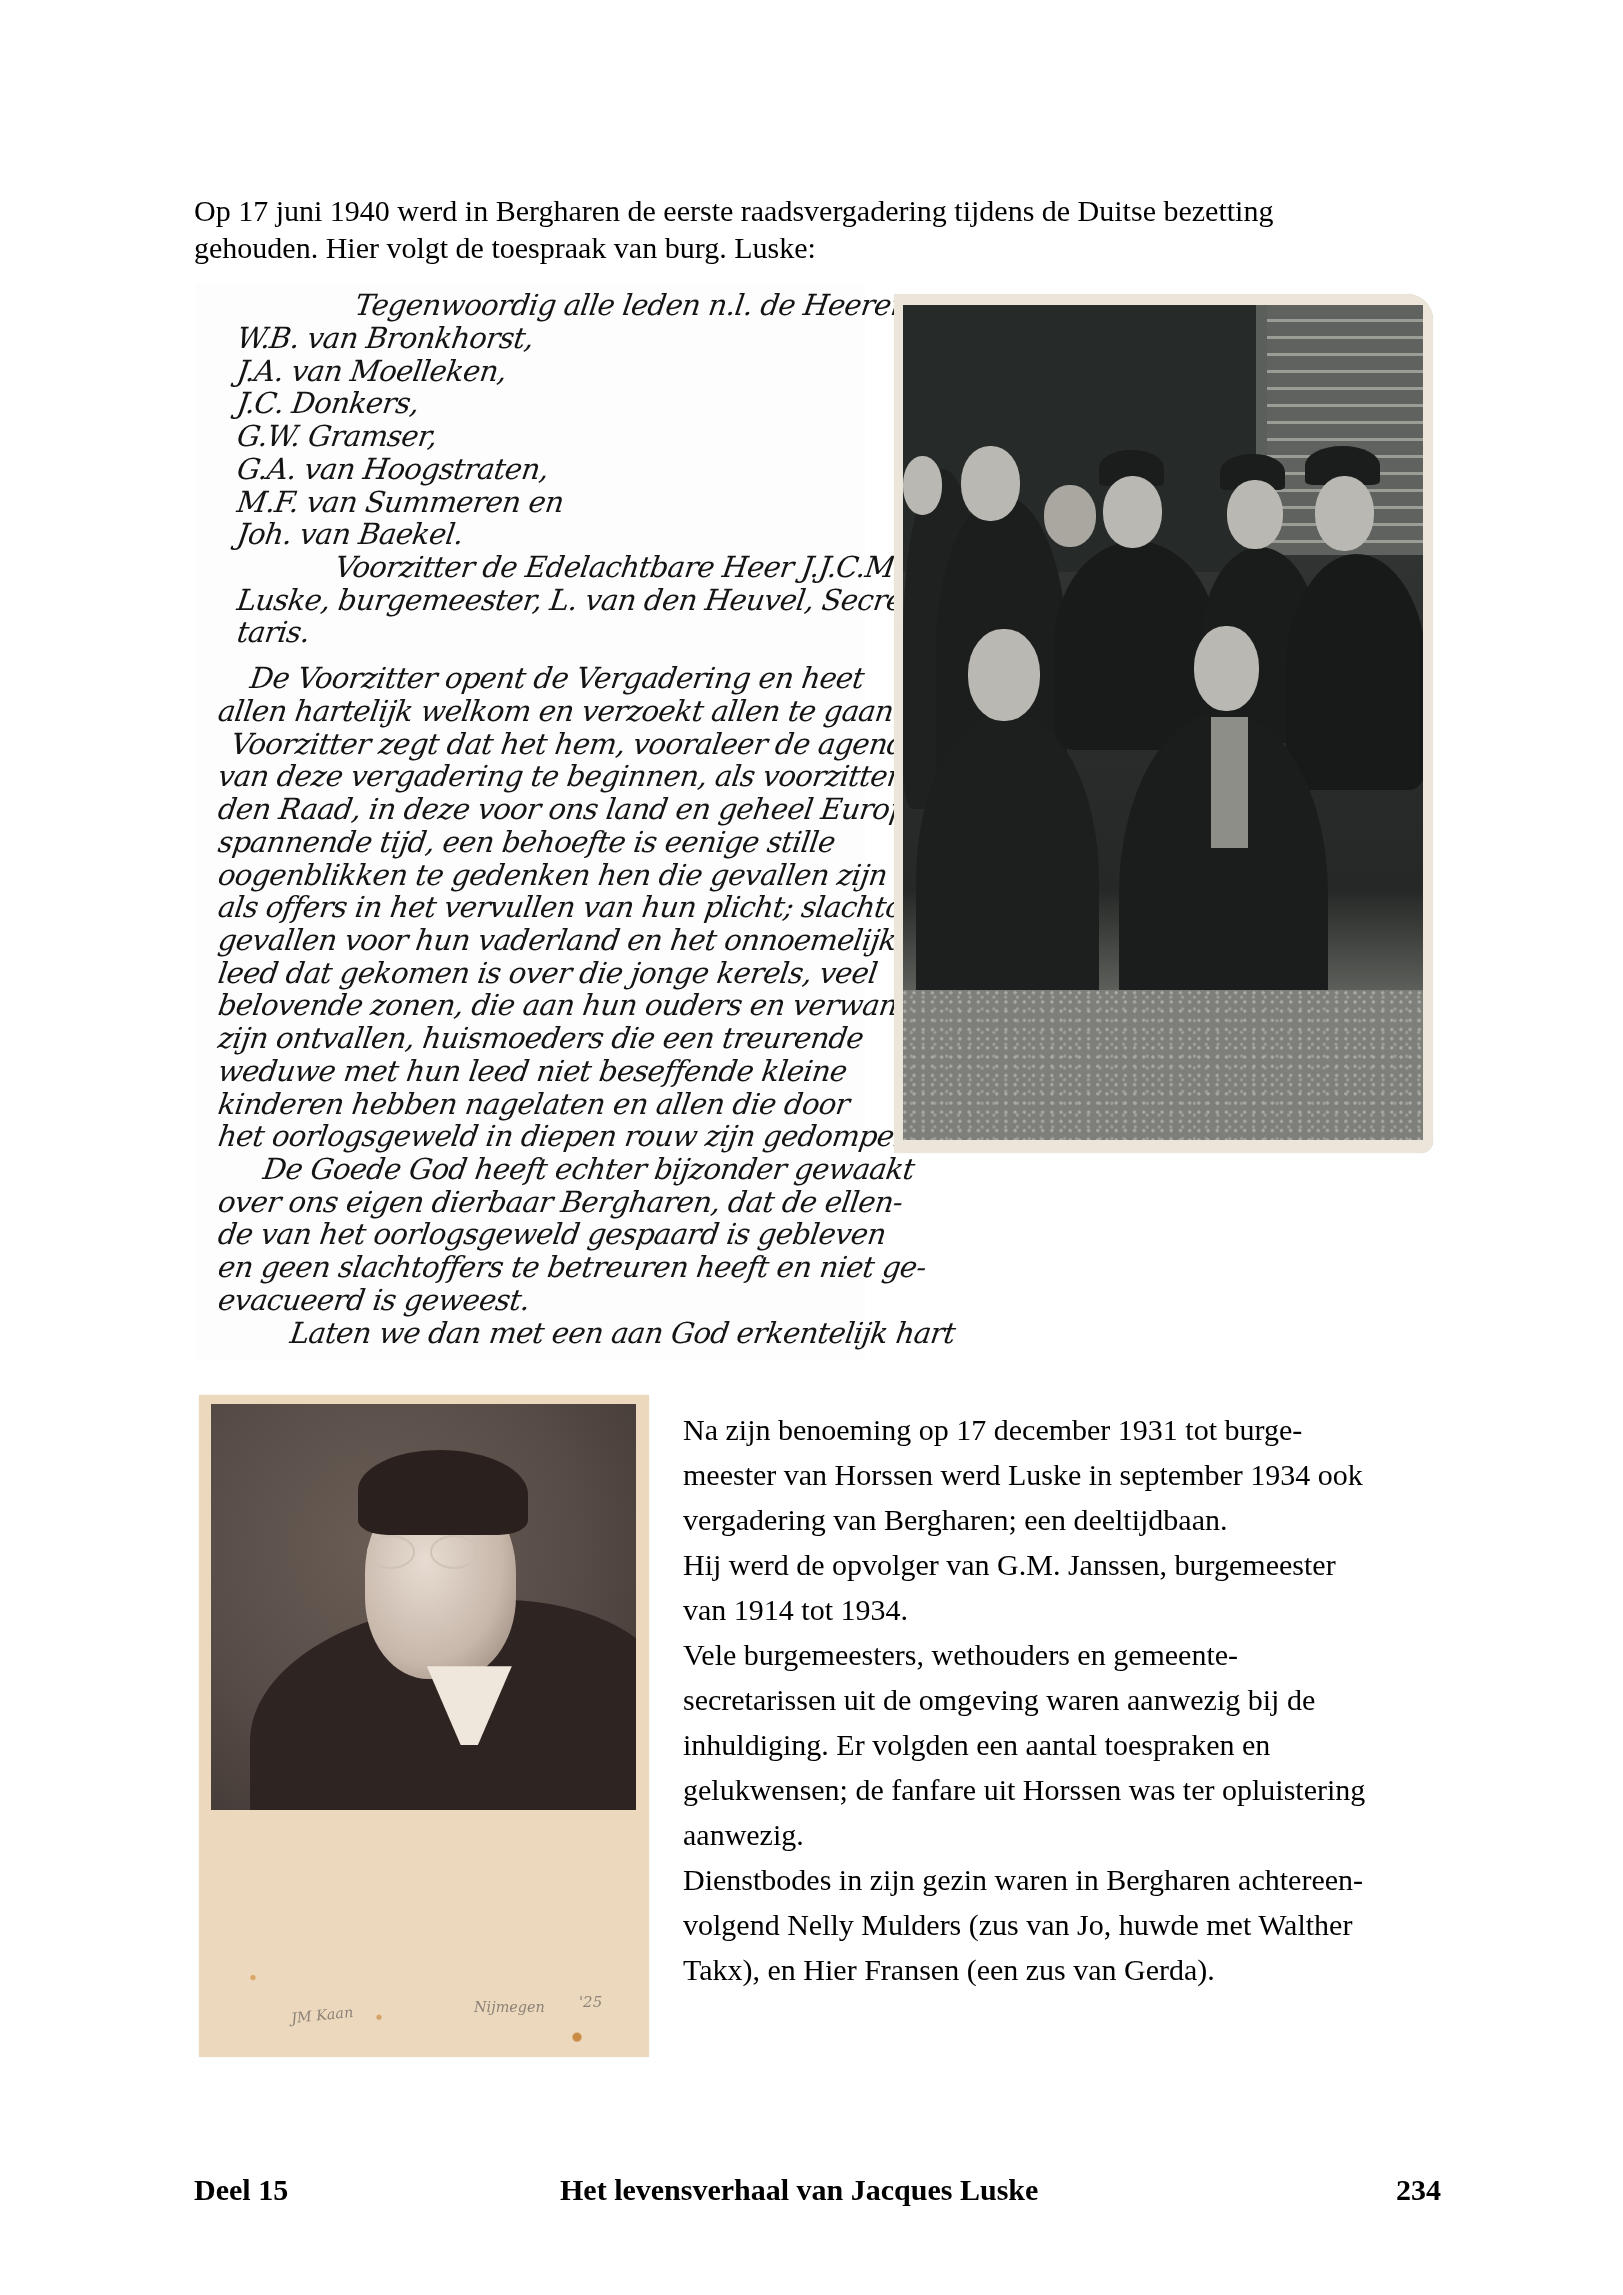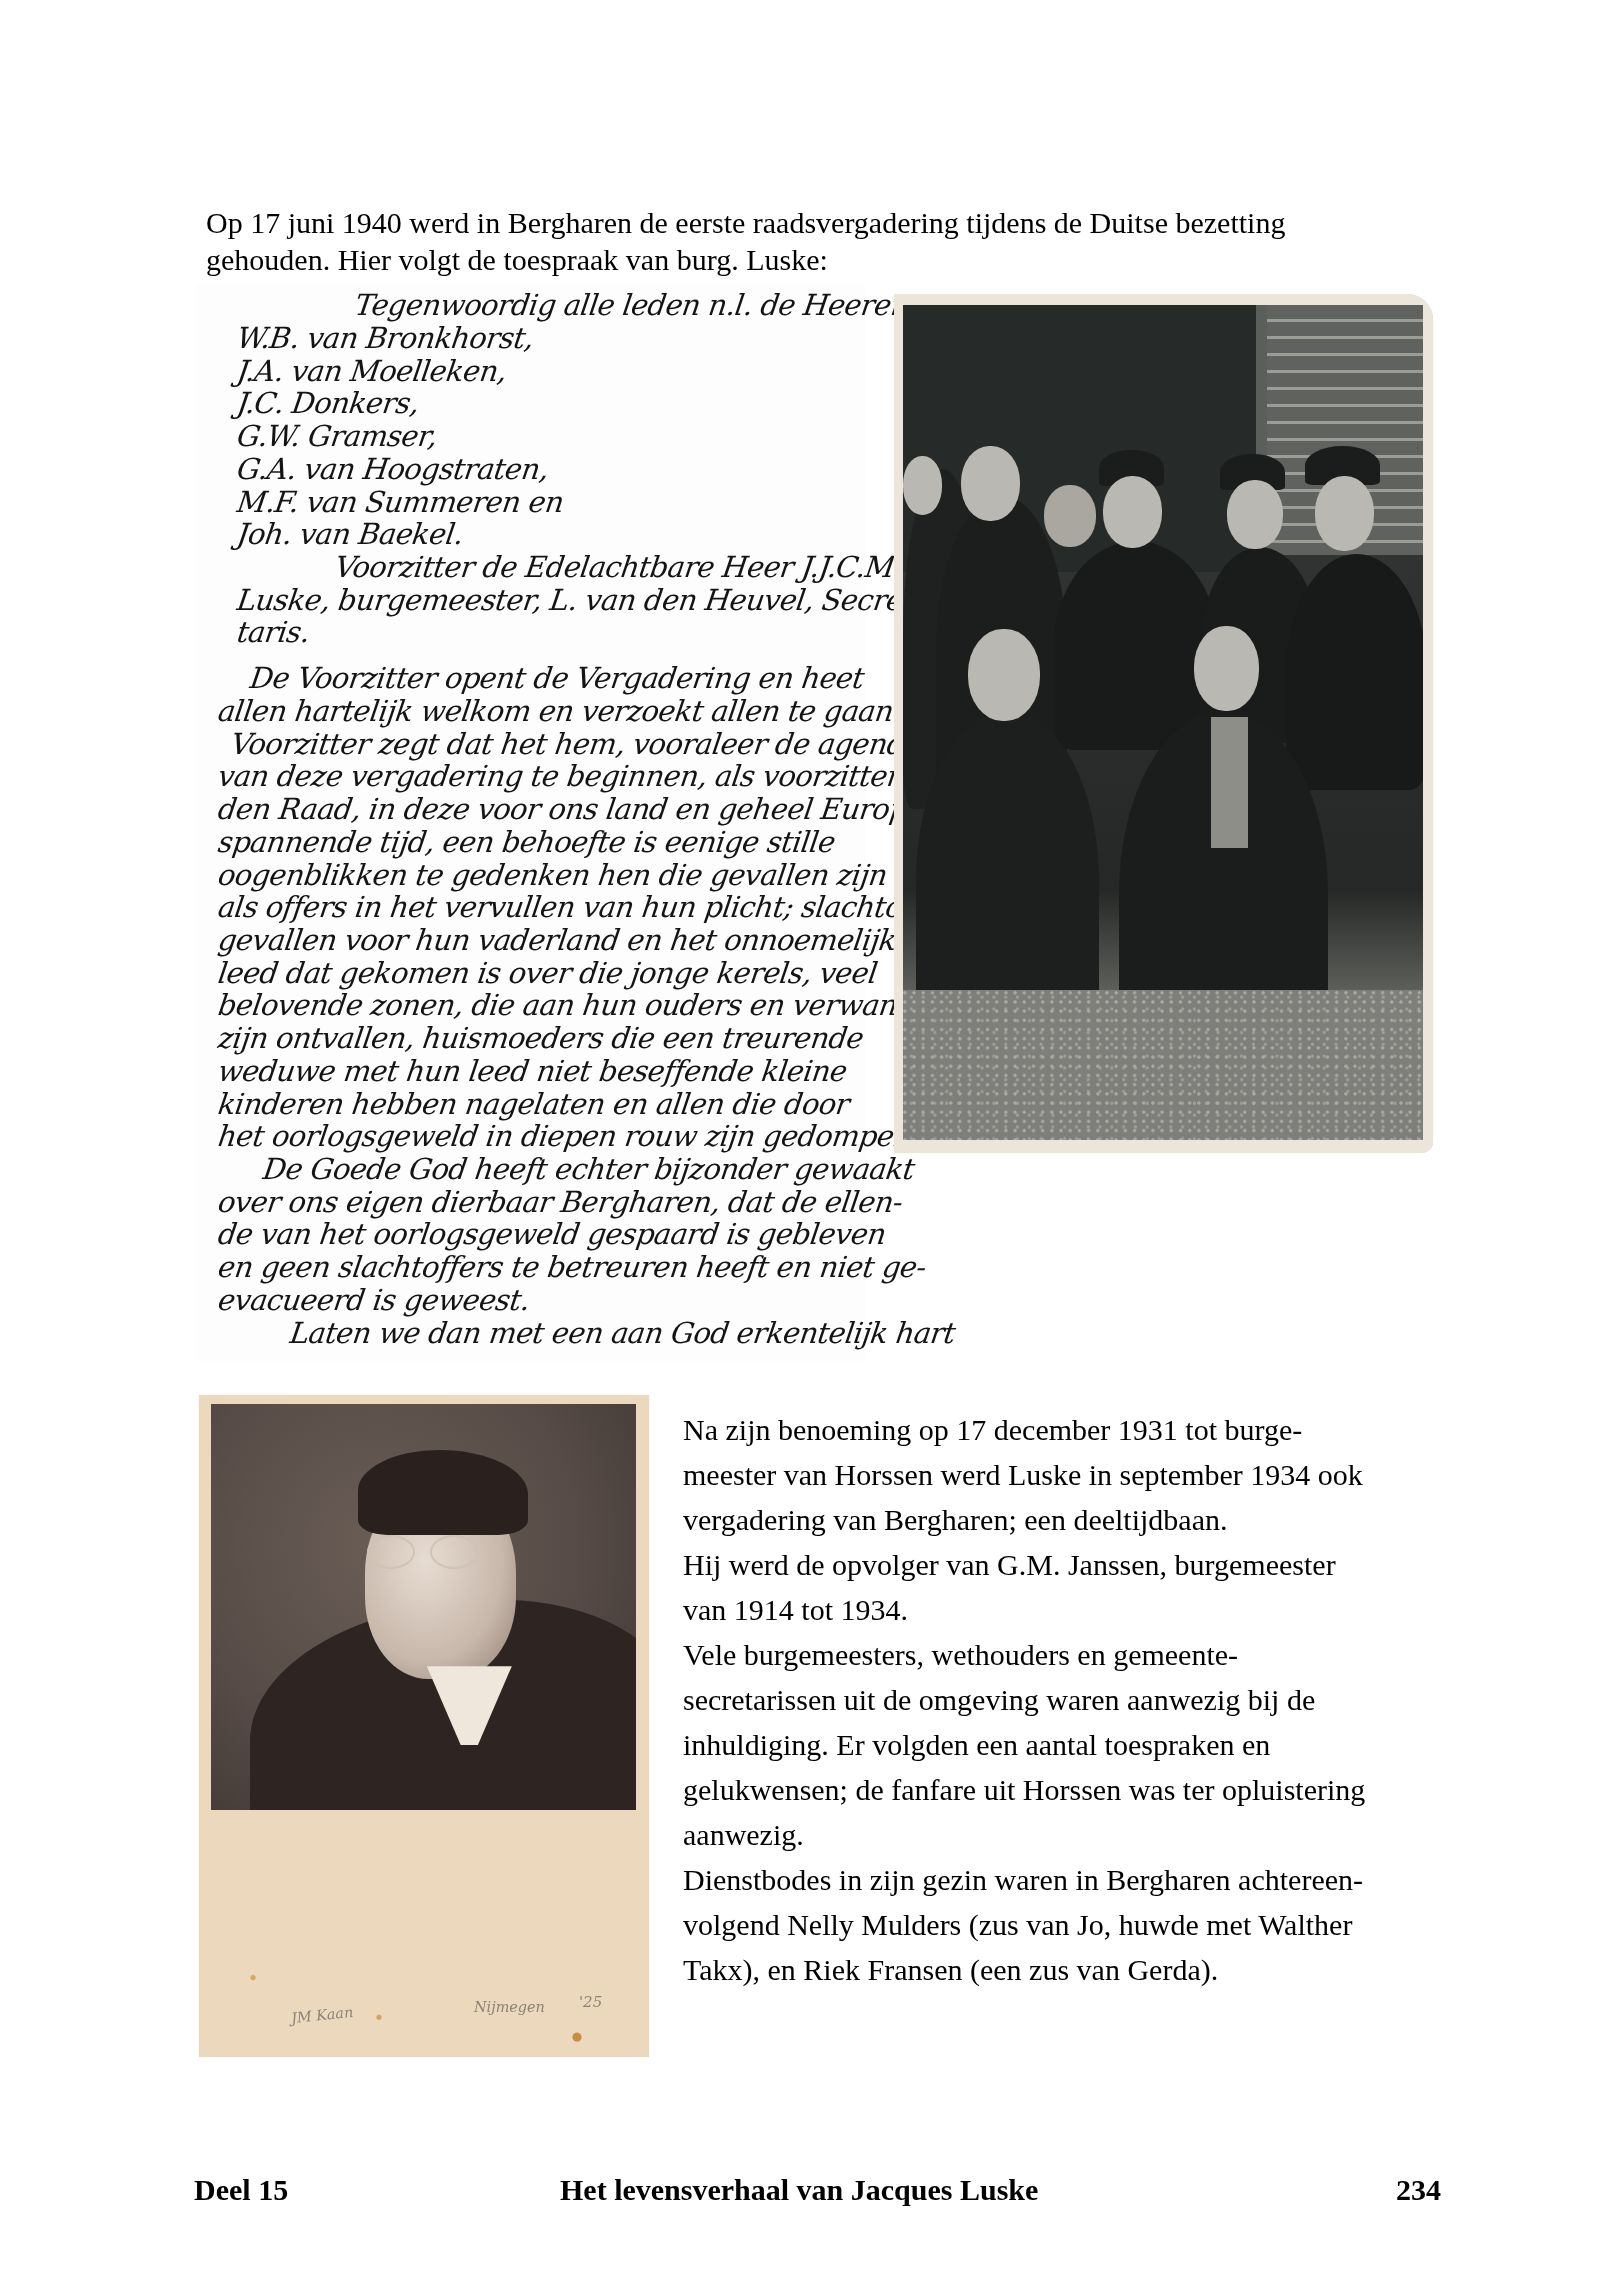--- a/index.html
+++ b/index.html
@@ -15,21 +15,21 @@
       font-family: "Liberation Serif", "DejaVu Serif", serif;
       color: #000000;
     }
     .intro {
       position: absolute;
       left: 194px;
       top: 192px;
       width: 1243px;
       font-size: 30px;
       line-height: 37px;
-      margin: 12px;
+      margin: 0;
     }
 
     
     .letter {
       position: absolute;
       left: 196px;
       top: 283px;
       width: 669px;
       height: 1078px;
       background: #fdfdfd;
@@ -353,21 +353,21 @@
   <p>vergadering van Bergharen; een deeltijdbaan.</p>
   <p>Hij werd de opvolger van G.M. Janssen, burgemeester</p>
   <p>van 1914 tot 1934.</p>
   <p>Vele burgemeesters, wethouders en gemeente-</p>
   <p>secretarissen uit de omgeving waren aanwezig bij de</p>
   <p>inhuldiging. Er volgden een aantal toespraken en</p>
   <p>gelukwensen; de fanfare uit Horssen was ter opluistering</p>
   <p>aanwezig.</p>
   <p>Dienstbodes in zijn gezin waren in Bergharen achtereen-</p>
   <p>volgend Nelly Mulders (zus van Jo, huwde met Walther</p>
-  <p>Takx), en Riek Fransen (een zus van Gerda).</p>
+  <p>Takx), en Hier Fransen (een zus van Gerda).</p>
 </div>
 
 <div class="footer">
   <span class="left">Deel 15</span>
   <span class="center">Het levensverhaal van Jacques Luske</span>
   <span class="right">234</span>
 </div>
 
 
 </body></html>

